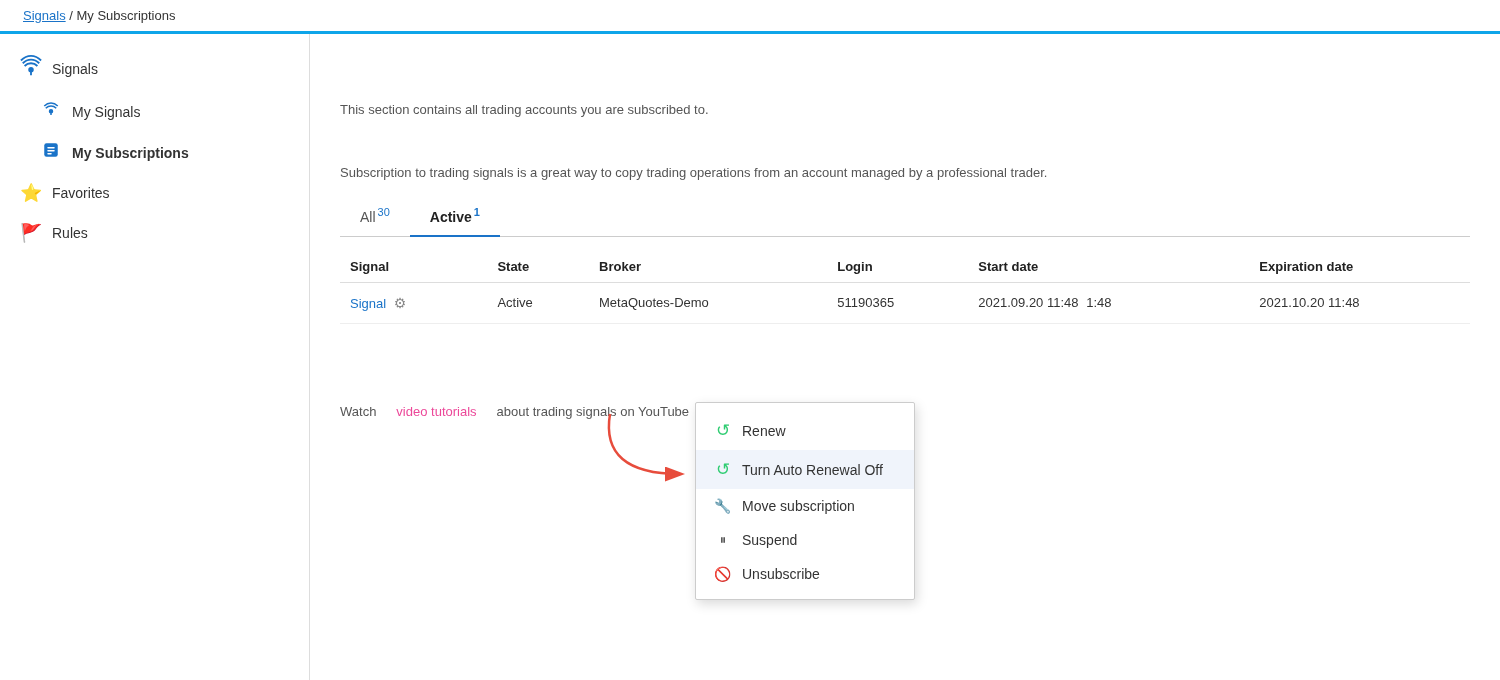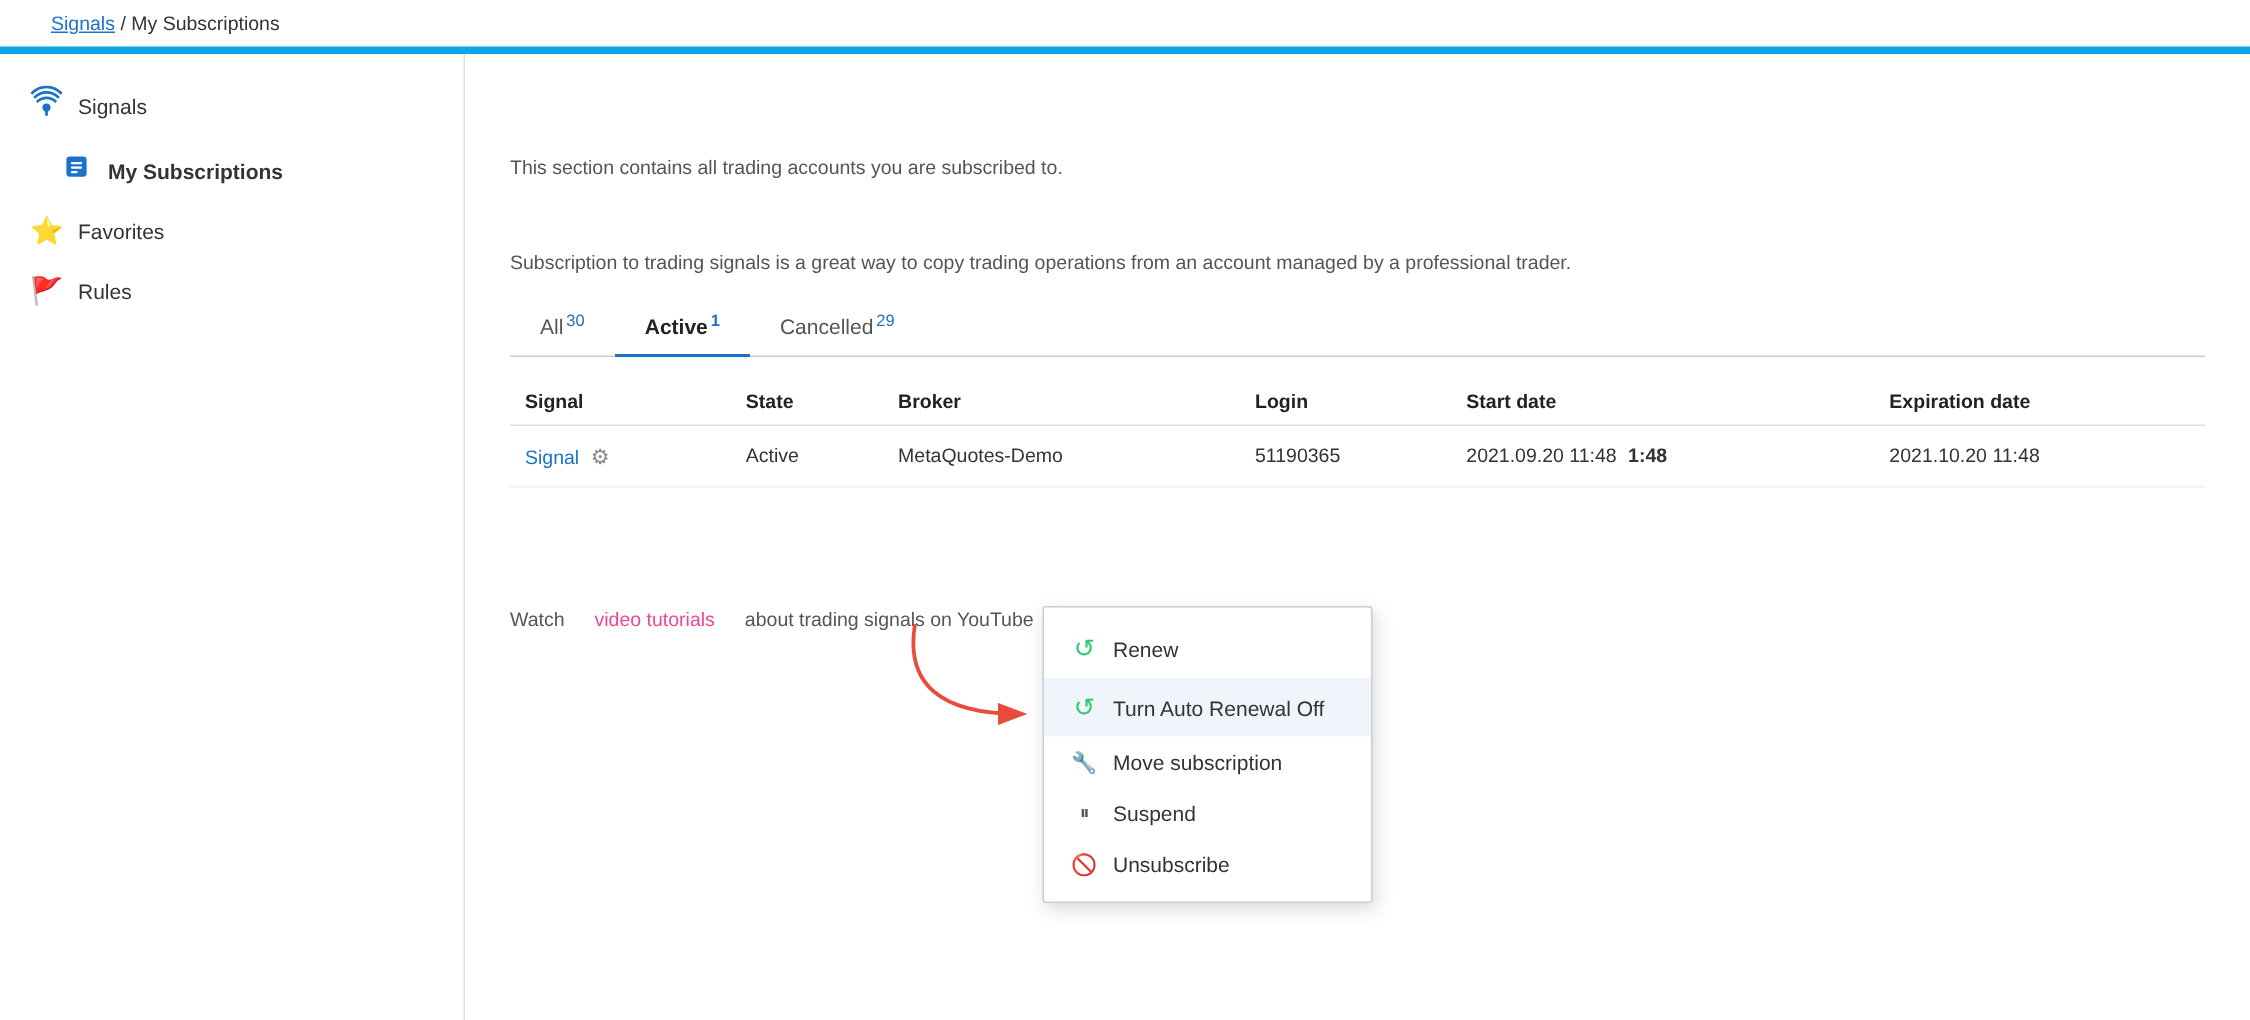--- a/index.html
+++ b/index.html
@@ -1,22 +1,22 @@
 <!DOCTYPE html>
 <html><head>
   <meta charset="utf-8">
   <style>
     * { box-sizing: border-box; margin: 0; padding: 0; }
     body { font-family: Arial, sans-serif; font-size: 14px; color: #333; background: #fff; }
 
     
     .breadcrumb {
-      padding: 8px 34px;
-      font-size: 13px;
-      border-bottom: 5px solid #0ea5e9;
+      padding: 8px 23px;
+      font-size: 13px;
+      border-bottom: 3px solid #0ea5e9;
       color: #333;
     }
     .breadcrumb a {
       color: #1a73c8;
       text-decoration: underline;
       cursor: pointer;
     }
 
     
     .layout {
@@ -245,20 +245,31 @@
           <path d="M1 6 Q6 1 12 1 Q18 1 23 6"></path>
           <path d="M3 9 Q7 5 12 5 Q17 5 21 9"></path>
           <path d="M5 12 Q8 9 12 9 Q16 9 19 12"></path>
           <circle cx="12" cy="16" r="2" fill="#1a73c8"></circle>
           <line x1="12" y1="18" x2="12" y2="22"></line>
         </svg>
       </span>
       <span>Signals</span>
     </div>
 
+    <div class="sidebar-item" style="padding-left:40px;">
+      <span class="icon icon-mysignals">
+        <svg width="18" height="18" viewBox="0 0 24 24" fill="none" stroke="#1a73c8" stroke-width="2">
+          <path d="M3 8 Q7 4 12 4 Q17 4 21 8"></path>
+          <path d="M5 11 Q8 8 12 8 Q16 8 19 11"></path>
+          <circle cx="12" cy="15" r="2" fill="#1a73c8"></circle>
+          <line x1="12" y1="17" x2="12" y2="20"></line>
+        </svg>
+      </span>
+      <span>My Signals</span>
+    </div>
 
     <div class="sidebar-item active" style="padding-left:40px;">
       <span class="icon icon-mysubscriptions">
         <svg width="18" height="18" viewBox="0 0 24 24" fill="none">
           <rect x="3" y="3" width="18" height="18" rx="3" fill="#1a73c8"></rect>
           <rect x="7" y="8" width="10" height="2" fill="#fff" rx="1"></rect>
           <rect x="7" y="12" width="10" height="2" fill="#fff" rx="1"></rect>
           <rect x="7" y="16" width="6" height="2" fill="#fff" rx="1"></rect>
         </svg>
       </span>
@@ -282,23 +293,20 @@
 
     <p class="page-desc">This section contains all trading accounts you are subscribed to.</p>
     <p class="page-desc">Subscription to trading signals is a great way to copy trading operations from an account managed by a professional trader.</p>
 
     <div class="tabs">
       <div class="tab">
         <span>All</span><sup class="badge">30</sup>
       </div>
       <div class="tab active">
         <span>Active</span><sup class="badge">1</sup>
-      </div>
-      <div class="tab">
-        <span>Cancelled</span><sup class="badge">29</sup>
       </div>
     </div>
 
     <table class="data-table">
       <thead>
         <tr>
           <th>Signal</th>
           <th>State</th>
           <th>Broker</th>
           <th>Login</th>
@@ -310,21 +318,21 @@
         <tr>
           <td>
             <a class="signal-link">Signal</a>
             <button class="gear-btn">⚙</button>
           </td>
           <td>Active</td>
           <td>MetaQuotes-Demo</td>
           <td>51190365</td>
           <td>
             <span>2021.09.20 11:48</span>
-            <span style="margin-left:4px;font-weight:bold;">1:48</span>
+            <span style="margin-left:4px;">1:48</span>
           </td>
           <td>2021.10.20 11:48</td>
         </tr>
       </tbody>
     </table>
 
     <div class="dropdown-menu">
       <div class="dropdown-item">
         <span class="menu-icon" style="color:#2ecc71;font-size:17px;">↺</span>
         <span>Renew</span>

